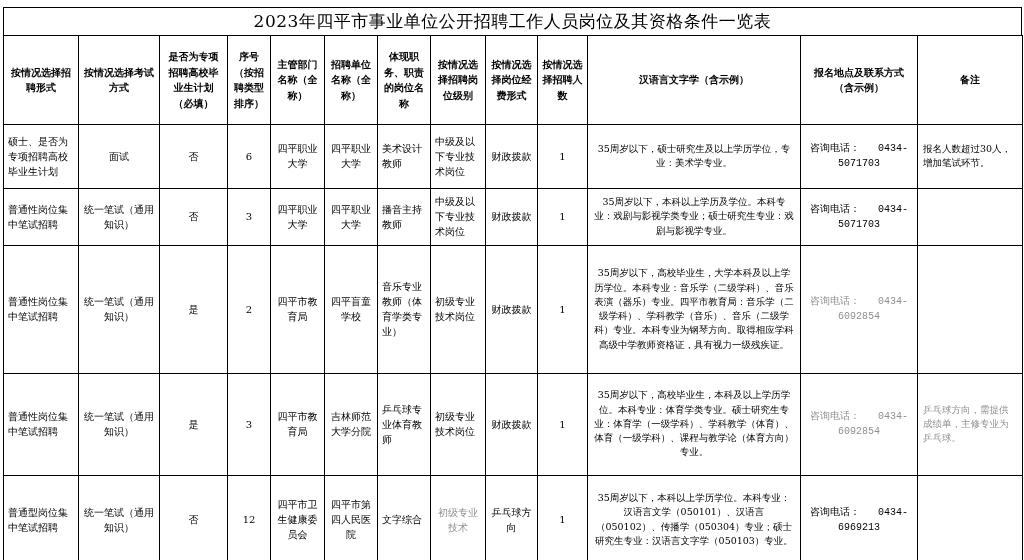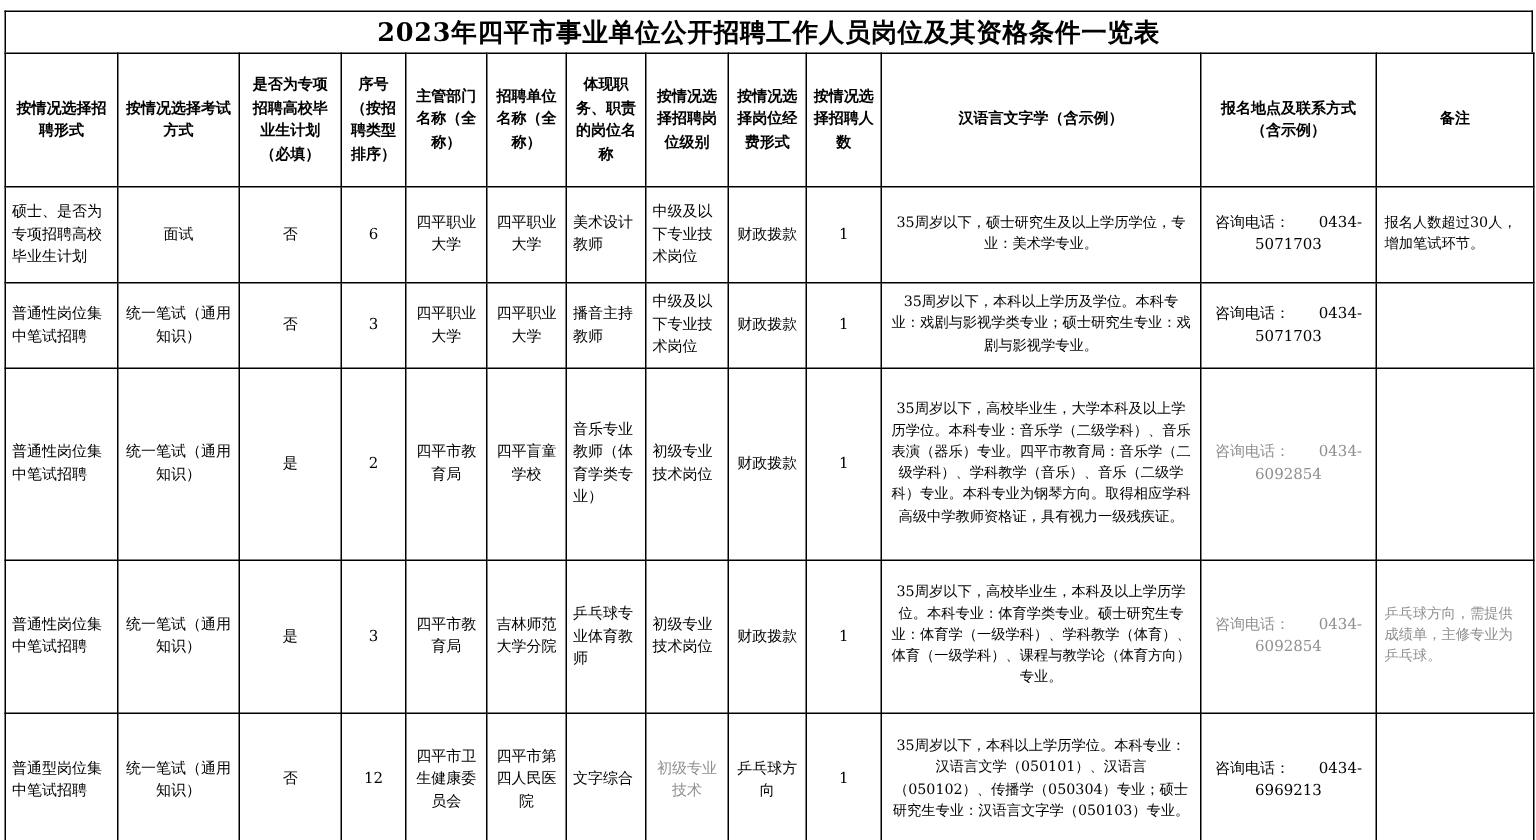--- a/index.html
+++ b/index.html
@@ -15,21 +15,21 @@
     left: 3px; top: 7px;
     width: 1019px;
   }
   .title-bar {
     border: 1px solid #000;
     border-bottom: none;
     height: 28px;
     display: flex;
     align-items: center;
     justify-content: center;
-    font-weight: bold;
+    font-weight: normal;
     font-size: 17px;
     letter-spacing: 0.5px;
   }
   table.grid {
     border-collapse: collapse;
     table-layout: fixed;
     width: 1019px;
   }
   table.grid th, table.grid td {
     border: 1px solid #000;
@@ -61,21 +61,21 @@
     font-size: 9.5px;
     line-height: 1.5;
     padding: 3px 6px;
   }
   td.cell.remark {
     text-align: left;
     font-size: 9.5px;
     line-height: 1.5;
     padding: 17px 5px;
   }
-  td.cell.contact { padding: 3px 9px; font-size: 10px; }
+  td.cell.contact { padding: 3px 9px; font-size: 10px; font-family: Liberation Mono, monospace; }
   .contact-line1 {
     display: flex;
     justify-content: space-between;
     align-items: baseline;
   }
   .contact-line2 { text-align: center; }
   .gray { color: #8f8f8f; }
   .sm { font-size: 8.5px; line-height: 1.6; }
 </style>
 </head>

